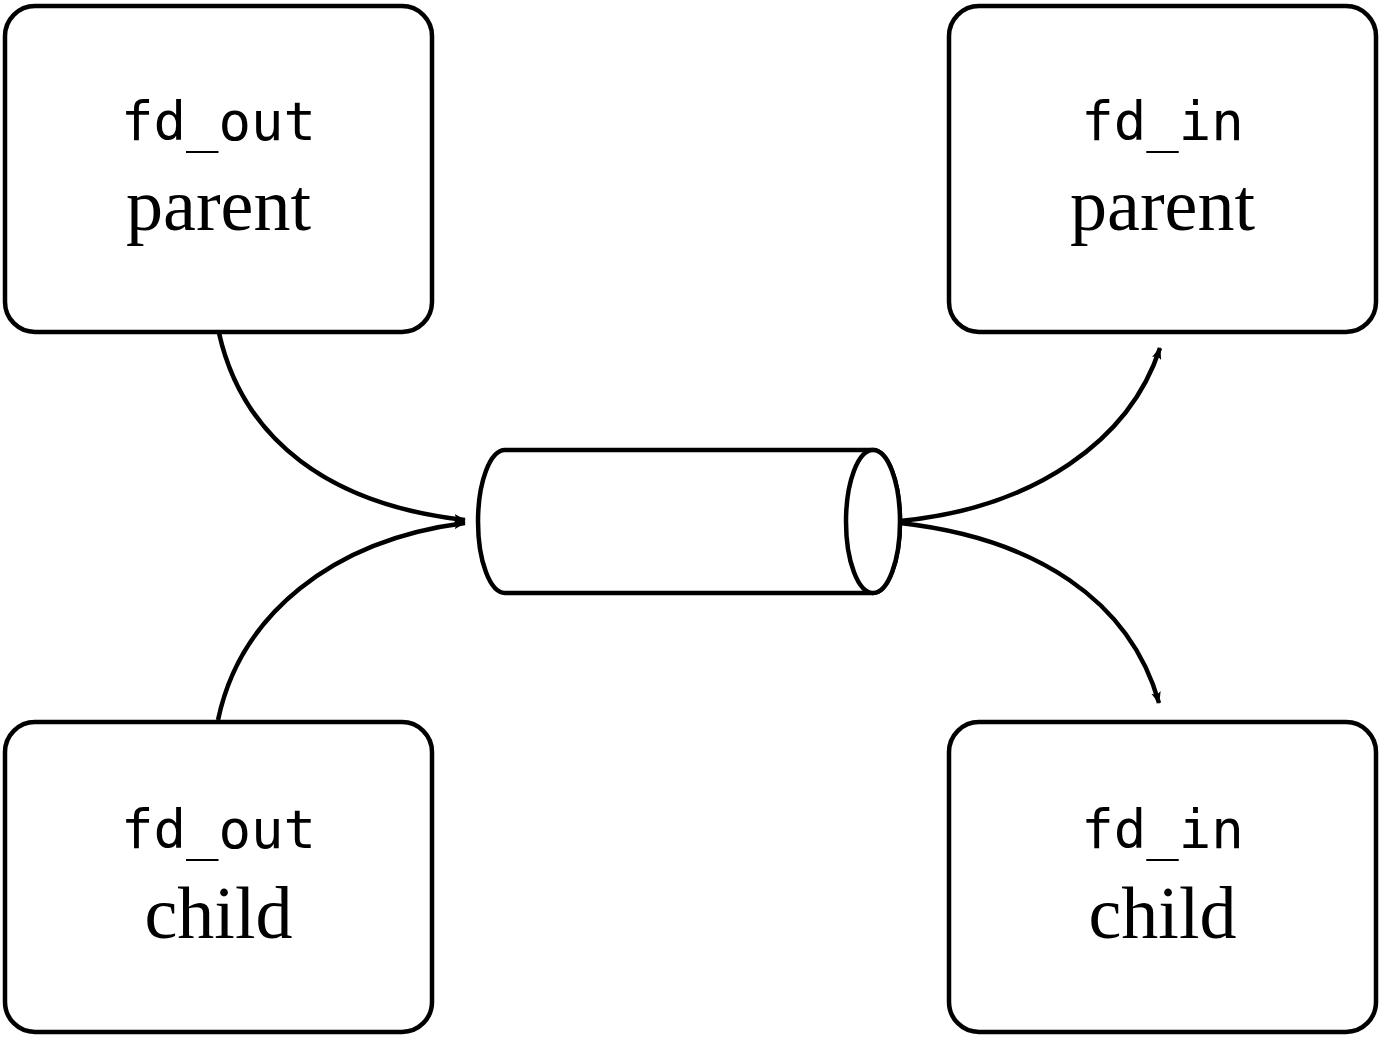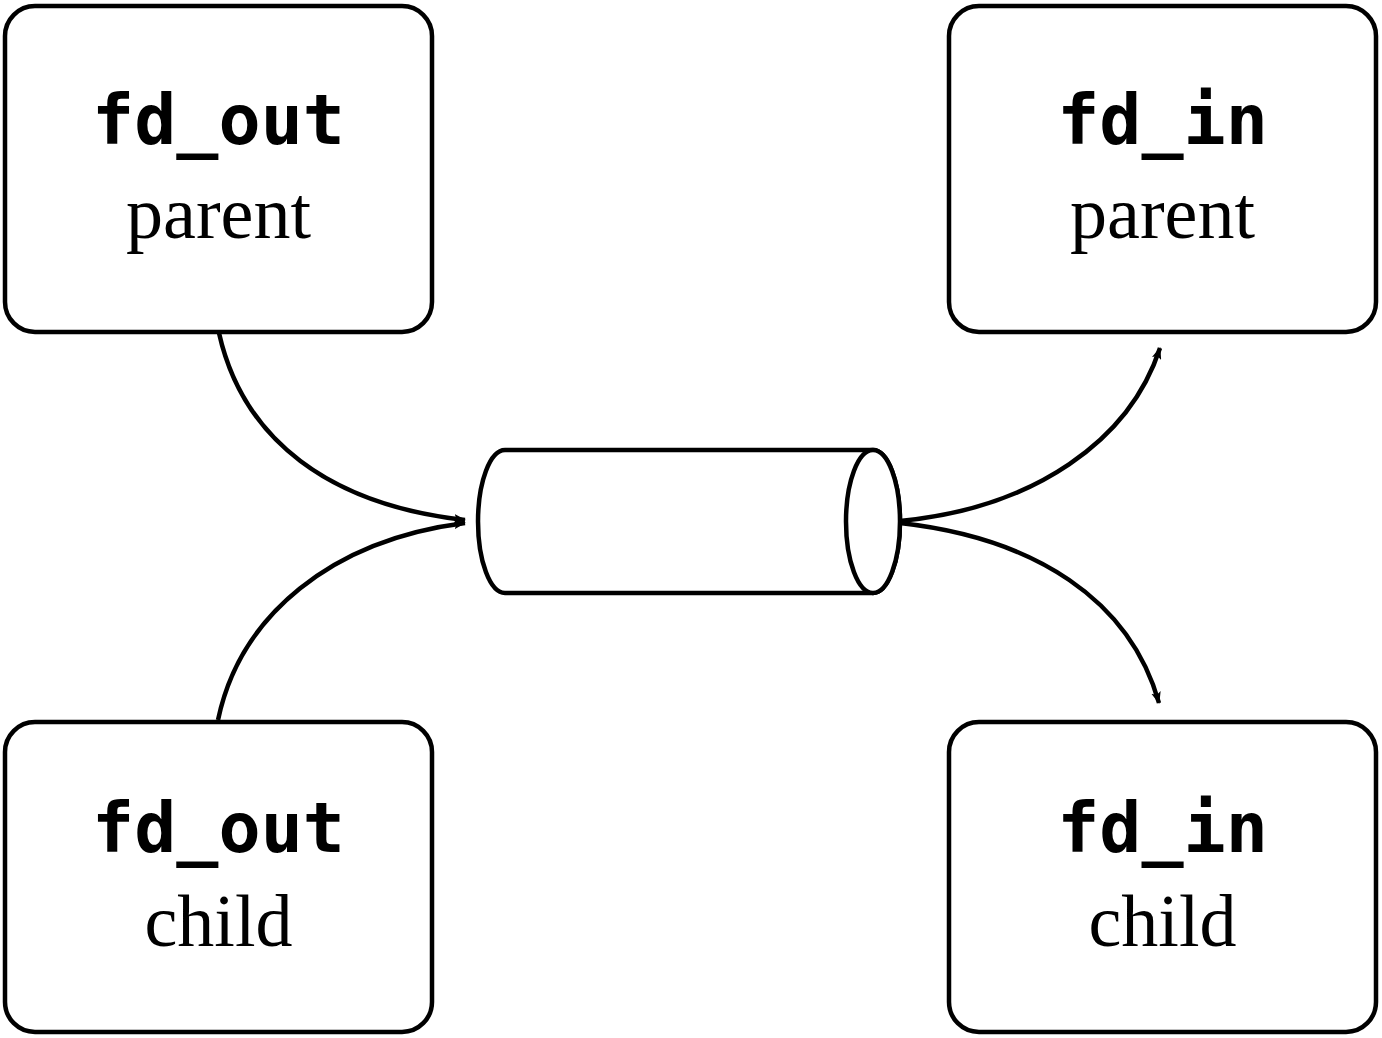--- a/index.html
+++ b/index.html
@@ -26,26 +26,25 @@
   .node-label-group {
     position: absolute;
     display: flex;
     flex-direction: column;
     align-items: center;
     justify-content: center;
     pointer-events: none;
   }
   .label-mono {
     font-family: "DejaVu Sans Mono", "Liberation Mono", monospace;
-    font-size: 70px;
+    font-size: 54px;
     line-height: 1.02;
     color: #000000;
     letter-spacing: 0px;
     white-space: pre;
-    font-weight: bold;
   }
   .label-serif {
     font-family: "Liberation Serif", "DejaVu Serif", serif;
     font-size: 74px;
     line-height: 1.05;
     color: #000000;
     white-space: pre;
     margin-top: 18px;
   }
 </style>

